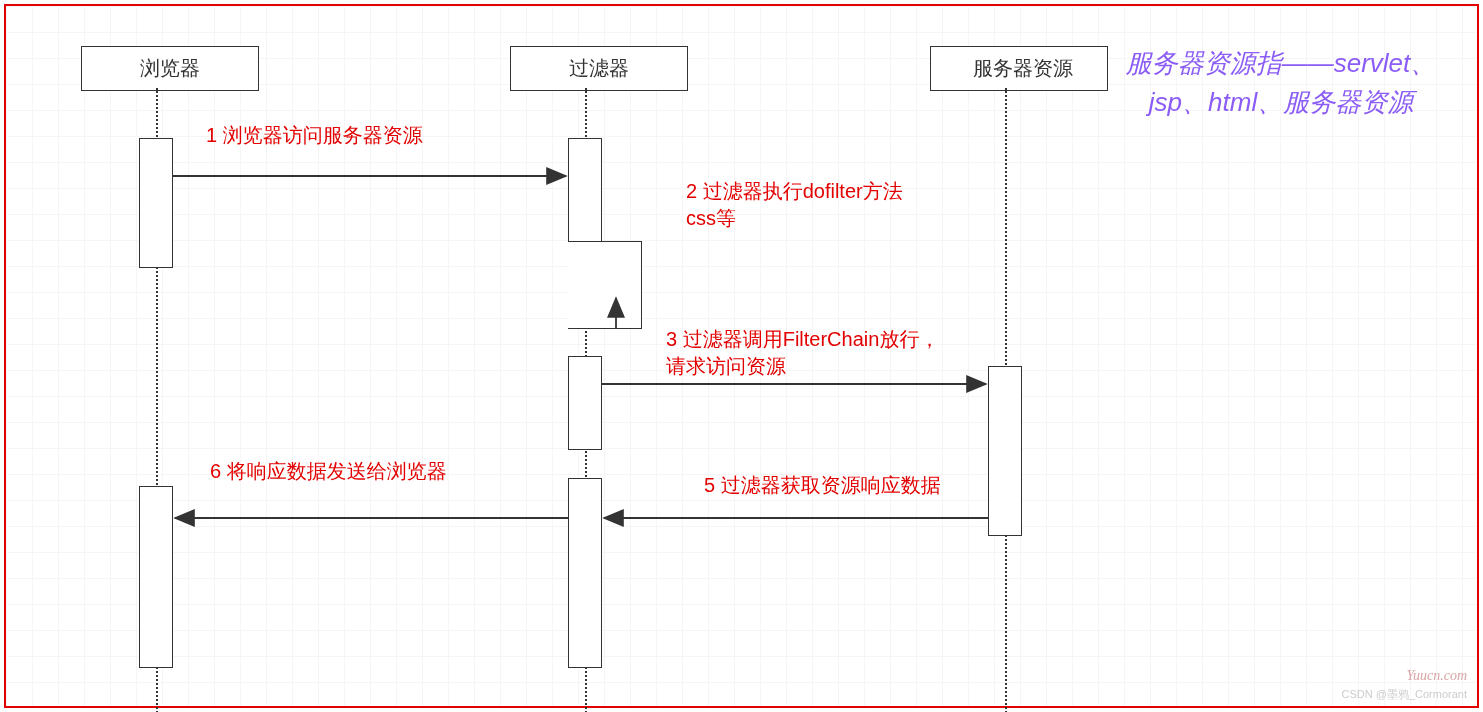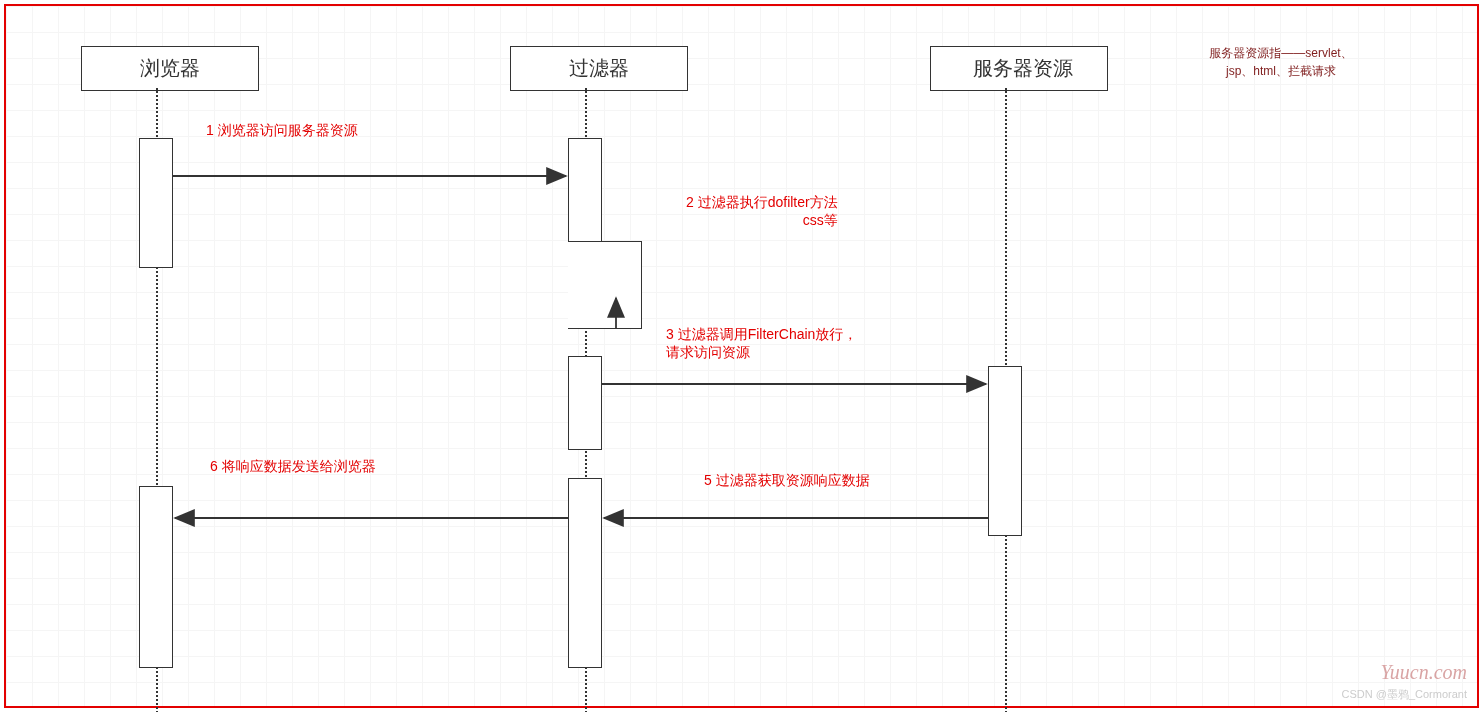--- a/index.html
+++ b/index.html
@@ -46,36 +46,37 @@
       width: 34px;
     }
     .self-loop {
       position: absolute;
       border: 1.5px solid #333;
       background: #fff;
     }
     .msg-label {
       position: absolute;
       color: #e30000;
-      font-size: 14px;
+      font-size: 20px;
       text-align: center;
       white-space: nowrap;
     }
     .note-text {
       position: absolute;
-      color: #7f1d1d;
-      font-size: 12px;
+      color: #8b5cf6;
+      font-size: 26px;
       text-align: left;
       line-height: 1.5;
+      font-style: italic;
     }
     .watermark-right {
       position: absolute;
       right: 10px;
       bottom: 22px;
-      font-size: 20px;
+      font-size: 14px;
       color: #d9a4a4;
       font-style: italic;
       font-family: serif;
     }
     .watermark-csdn {
       position: absolute;
       right: 10px;
       bottom: 4px;
       font-size: 11px;
       color: #ccc;
@@ -104,21 +105,21 @@
   <div class="header-box" style="left:924px; top:40px;padding-left:8px;">
     <span>服务器资源</span>
   </div>
 
   <div class="lifeline" style="left:150px; top:82px;"></div>
   <div class="lifeline" style="left:579px; top:82px;"></div>
   <div class="lifeline" style="left:999px; top:82px;"></div>
 
   <div class="note-text" style="left:1105px; top:38px; width:340px; text-align:center;">
     <span>服务器资源指——servlet、</span><br>
-    <span>jsp、html、拦截请求</span>
+    <span>jsp、html、服务器资源</span>
   </div>
 
   <div class="activation" style="left:133px; top:132px; height:130px;"></div>
   <div class="activation" style="left:562px; top:132px; height:130px;"></div>
 
   <div class="self-loop" style="left:562px; top:235px; width:74px; height:88px; border-left:none;"></div>
 
   <div class="activation" style="left:562px; top:350px; height:94px;"></div>
   <div class="activation" style="left:982px; top:360px; height:170px;"></div>
 
@@ -138,21 +139,21 @@
 
     <line x1="596" y1="378" x2="980" y2="378" stroke="#333" stroke-width="1.8" marker-end="url(#arrowhead)"></line>
 
     <line x1="982" y1="512" x2="598" y2="512" stroke="#333" stroke-width="1.8" marker-end="url(#arrowhead)"></line>
 
     <line x1="562" y1="512" x2="169" y2="512" stroke="#333" stroke-width="1.8" marker-end="url(#arrowhead)"></line>
   </svg>
 
   <div class="msg-label" style="left:200px; top:116px;">1 浏览器访问服务器资源</div>
 
-  <div class="msg-label" style="left:680px; top:188px; text-align:right;">
+  <div class="msg-label" style="left:680px; top:172px; text-align:left;">
     <span>2 过滤器执行dofilter方法</span><br>
     <span>css等</span>
   </div>
 
   <div class="msg-label" style="left:660px; top:320px; text-align:left;">
     <span>3 过滤器调用FilterChain放行，</span><br>
     <span>请求访问资源</span>
   </div>
 
 

